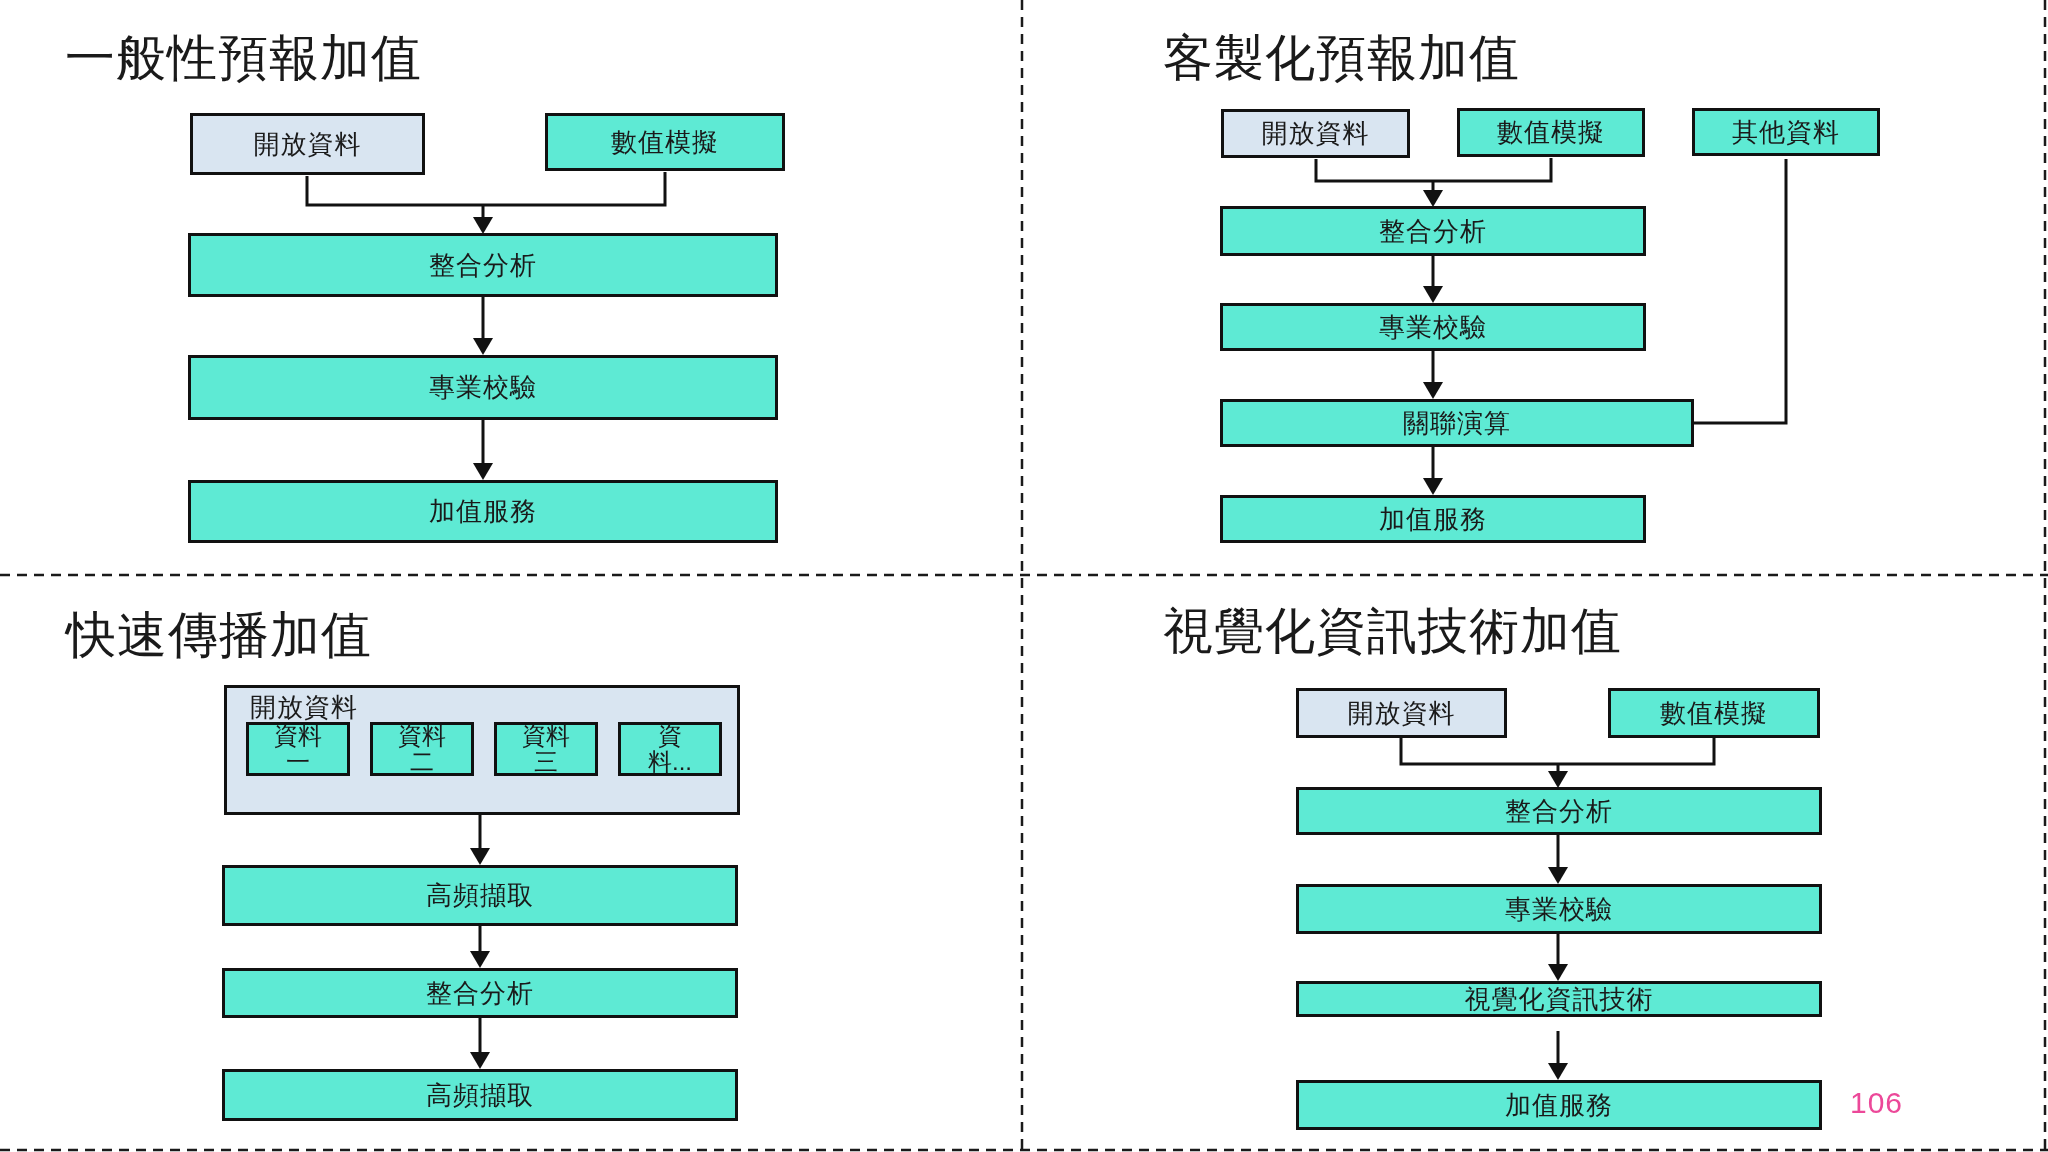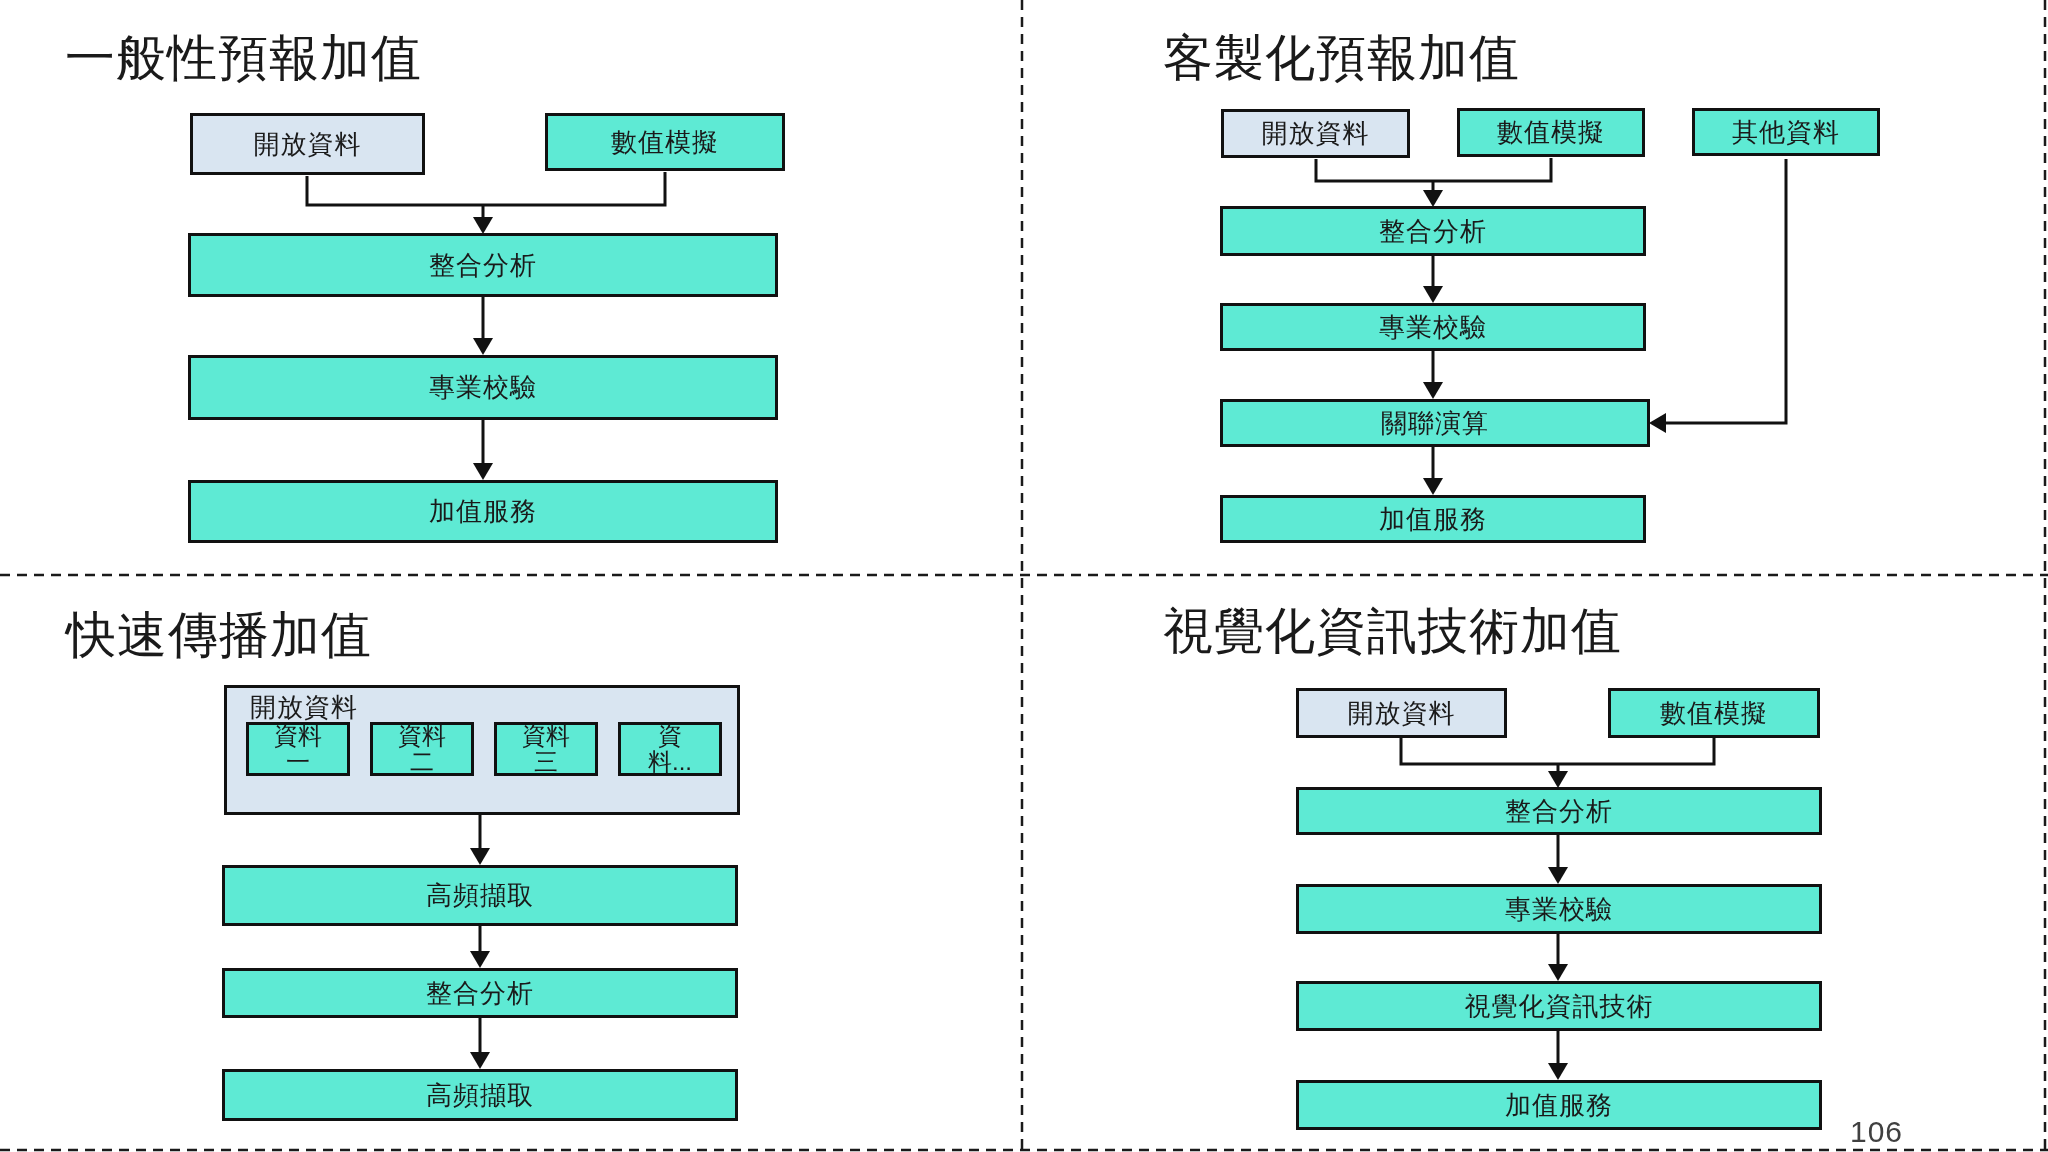--- a/index.html
+++ b/index.html
@@ -39,21 +39,21 @@
     position:absolute;z-index:3;
     font-size:26px;color:#1a1a1a;letter-spacing:1px;white-space:nowrap;
   }
   .mini{
     font-size:24px;line-height:26px;letter-spacing:0;
     flex-direction:column;
   }
   .mini span{display:block;}
   .page-number{
     position:absolute;z-index:2;
-    font-size:30px;color:#404040;letter-spacing:1px;margin-top:29px;
+    font-size:30px;color:#ec4899;letter-spacing:1px;
   }
 </style>
 </head>
 <body>
 
 <div class="canvas">
 
   <svg class="overlay" viewBox="0 0 2048 1152">
 
     <g>
@@ -140,21 +140,21 @@
     </div>
     <div class="box" style="left:1692px;top:108px;width:188px;height:48px">
       <span>其他資料</span>
     </div>
     <div class="box" style="left:1220px;top:206px;width:426px;height:50px">
       <span>整合分析</span>
     </div>
     <div class="box" style="left:1220px;top:303px;width:426px;height:48px">
       <span>專業校驗</span>
     </div>
-    <div class="box" style="left:1220px;top:399px;width:430px;height:48px">
+    <div class="box" style="left:1220px;top:399px;width:474px;height:48px">
       <span>關聯演算</span>
     </div>
     <div class="box" style="left:1220px;top:495px;width:426px;height:48px">
       <span>加值服務</span>
     </div>
   </div>
 
   <div>
     <div class="qtitle" style="left:66px;top:608px">快速傳播加值</div>
 
@@ -197,21 +197,21 @@
     </div>
     <div class="box" style="left:1608px;top:688px;width:212px;height:50px">
       <span>數值模擬</span>
     </div>
     <div class="box" style="left:1296px;top:787px;width:526px;height:48px">
       <span>整合分析</span>
     </div>
     <div class="box" style="left:1296px;top:884px;width:526px;height:50px">
       <span>專業校驗</span>
     </div>
-    <div class="box" style="left:1296px;top:981px;width:526px;height:50px">
+    <div class="box" style="left:1296px;top:981px;width:526px;height:36px">
       <span>視覺化資訊技術</span>
     </div>
     <div class="box" style="left:1296px;top:1080px;width:526px;height:50px">
       <span>加值服務</span>
     </div>
 
     <div class="page-number" style="left:1850px;top:1086px">106</div>
   </div>
 
 </div>

